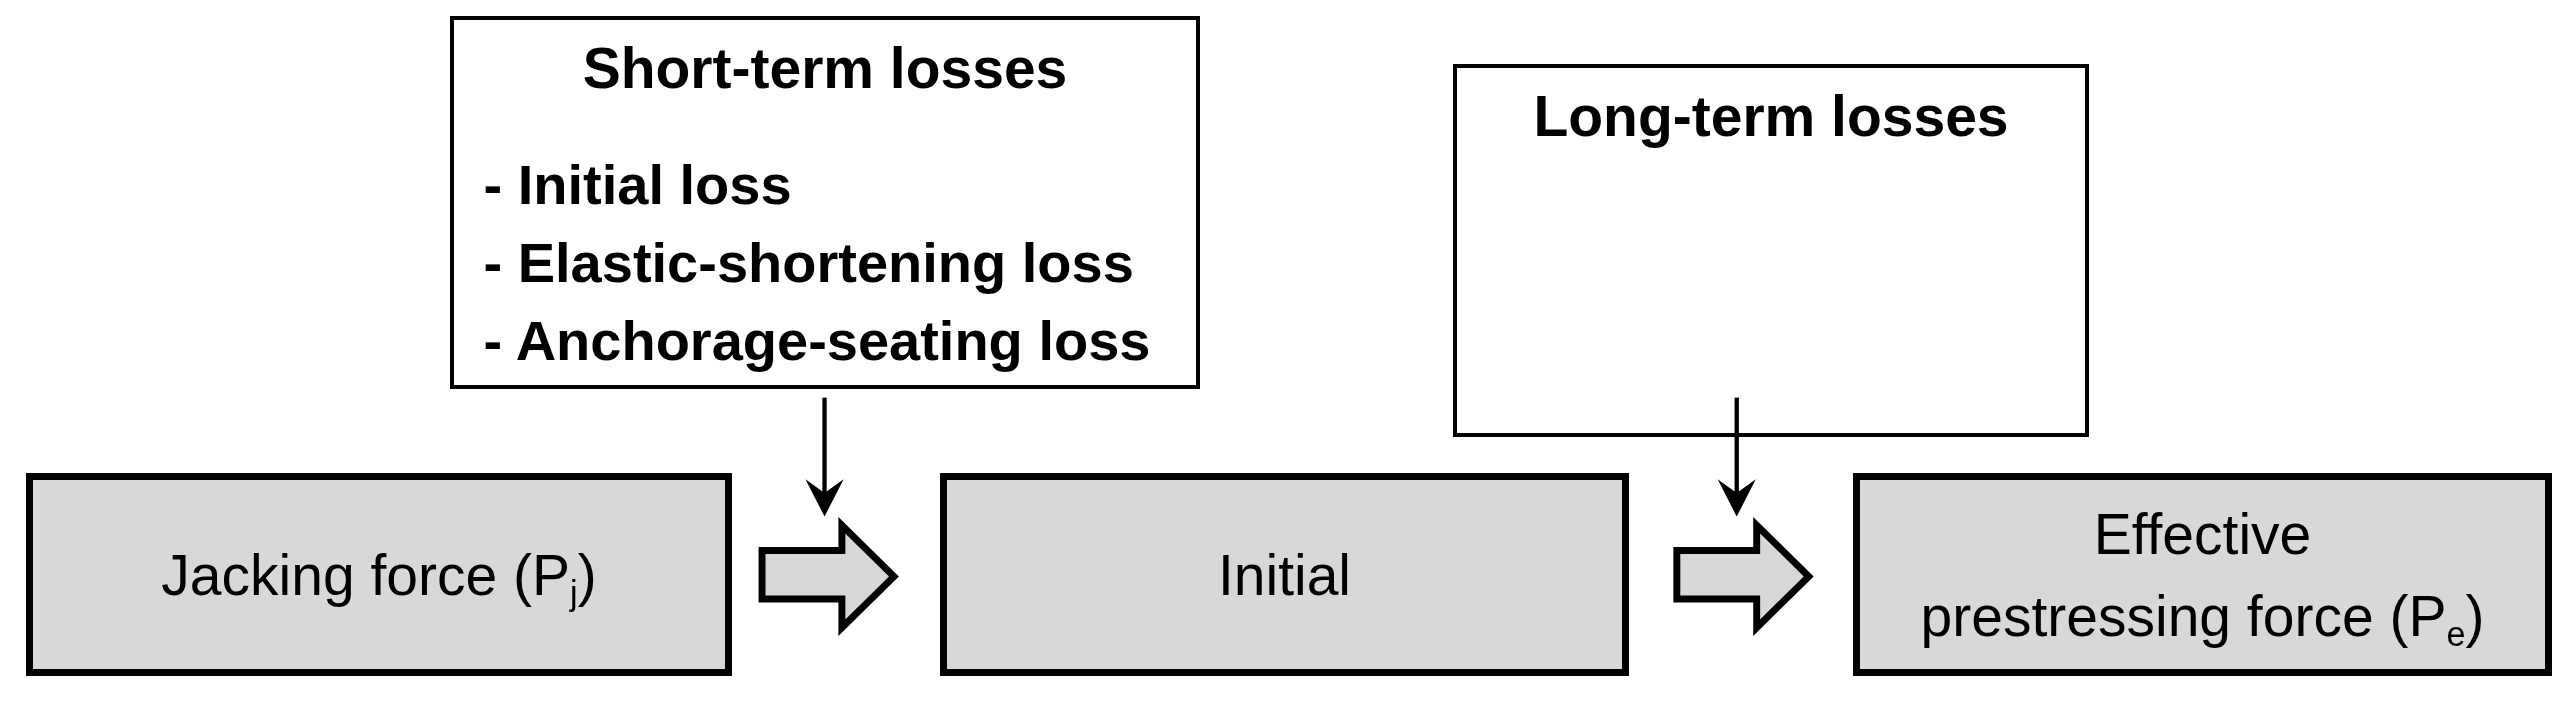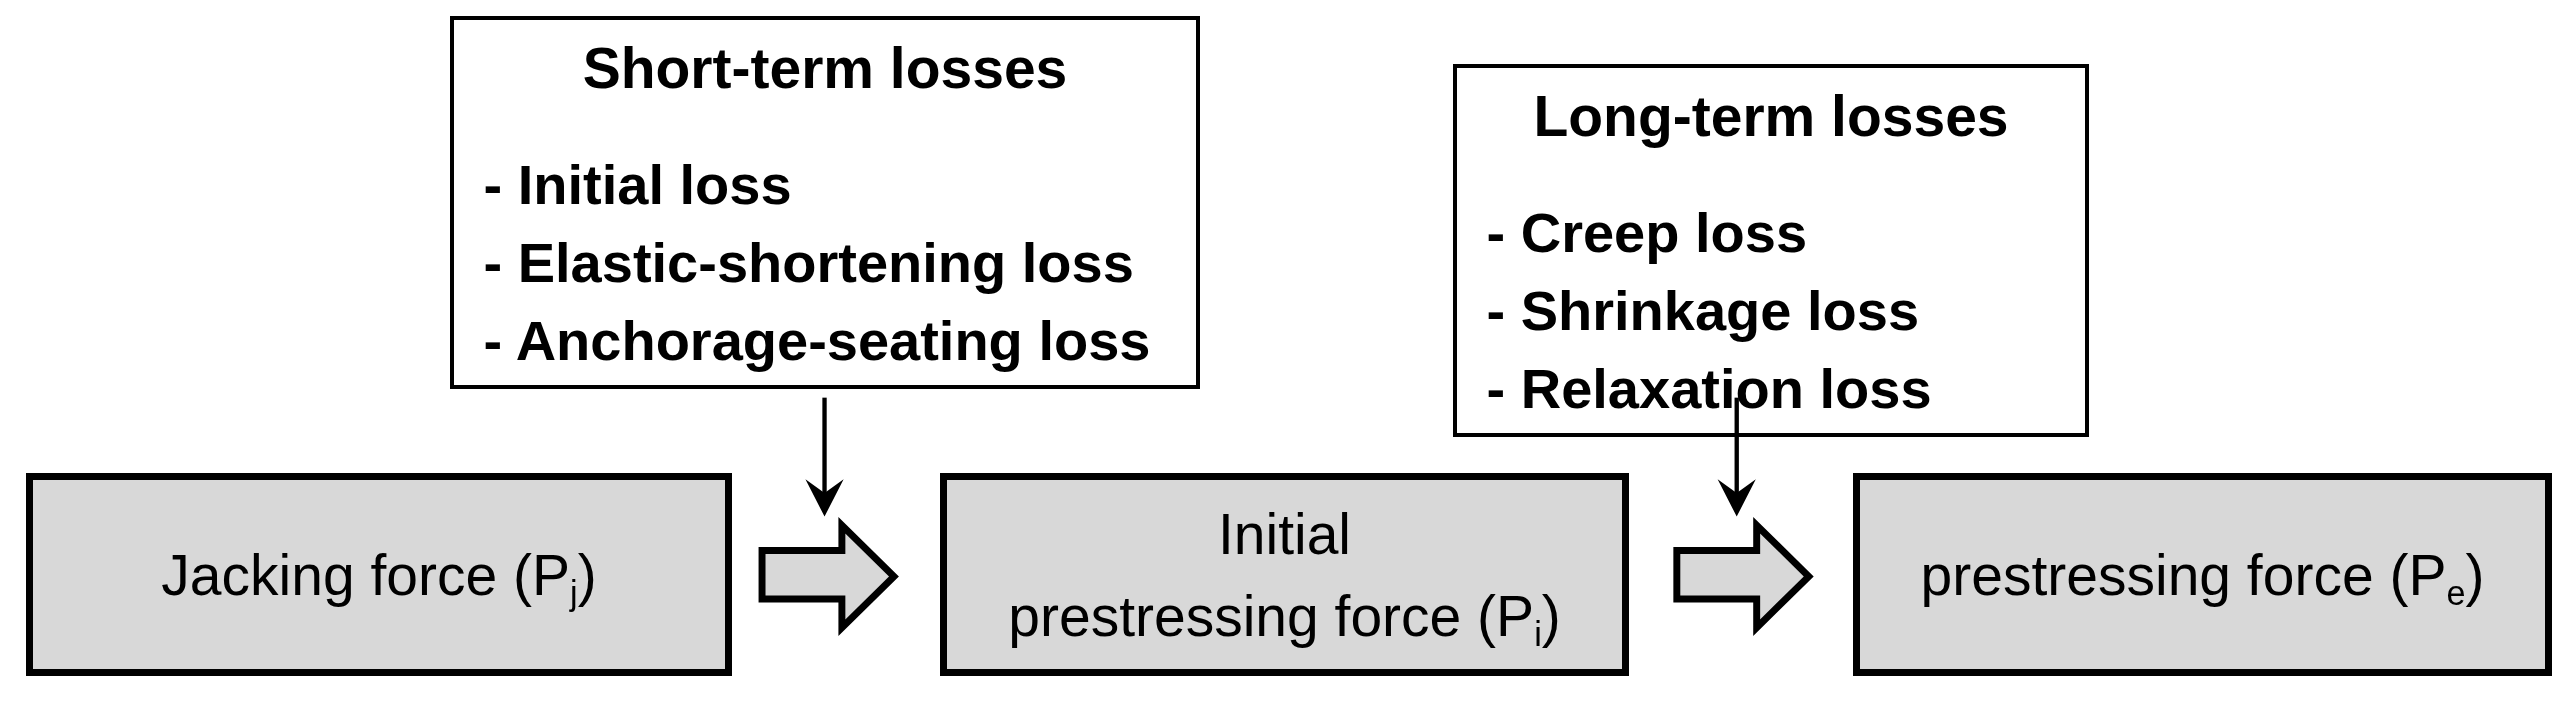--- a/index.html
+++ b/index.html
@@ -104,41 +104,34 @@
     <div class="loss-title">Short-term losses</div>
     <div class="loss-items">
       <div class="loss-item">- Initial loss</div>
       <div class="loss-item">- Elastic-shortening loss</div>
       <div class="loss-item">- Anchorage-seating loss</div>
     </div>
   </div>
 
   <div class="loss-box" id="lt-box">
     <div class="loss-title">Long-term losses</div>
-    <div class="loss-items">
-      <div class="loss-item">- Creep loss</div>
-      <div class="loss-item">- Shrinkage loss</div>
-      <div class="loss-item">- Relaxation loss</div>
-    </div>
   </div>
 
   <div class="stage-box" id="box-jacking">
     <div class="stage-line">
       <span>Jacking force (P</span><sub>j</sub><span>)</span>
     </div>
   </div>
 
   <div class="stage-box" id="box-initial">
     <div class="stage-line">Initial</div>
-    <div class="stage-line">
-      <span>prestressing force (P</span><sub>i</sub><span>)</span>
-    </div>
   </div>
 
   <div class="stage-box" id="box-effective">
+    <div class="stage-line">Effective</div>
     <div class="stage-line">
       <span>prestressing force (P</span><sub>e</sub><span>)</span>
     </div>
   </div>
 
   <svg id="arrows" viewBox="0 0 2968 835" xmlns="http://www.w3.org/2000/svg">
 
     <g>
       <polygon class="block-arrow" points="878,634 970,634 970,605 1030,664 970,723 970,690 878,690"></polygon>
     </g>

